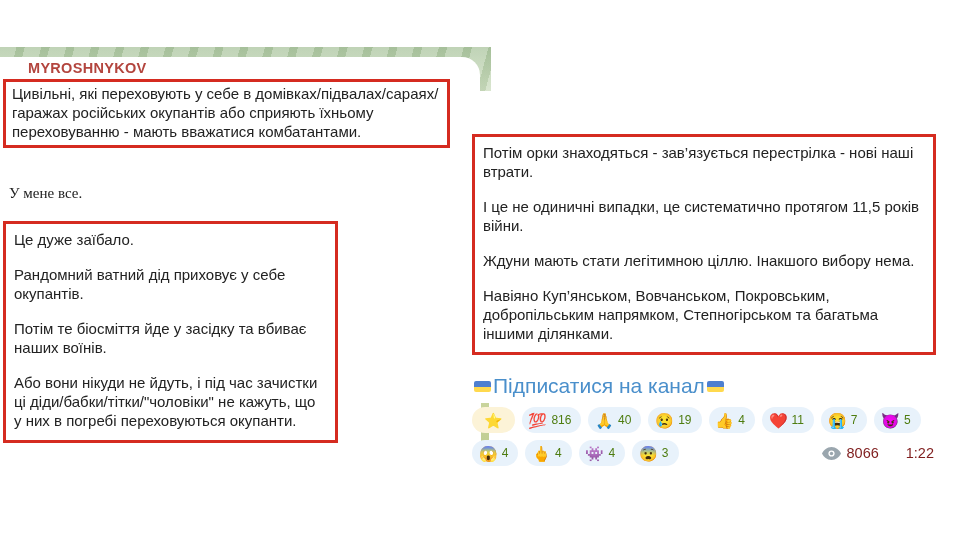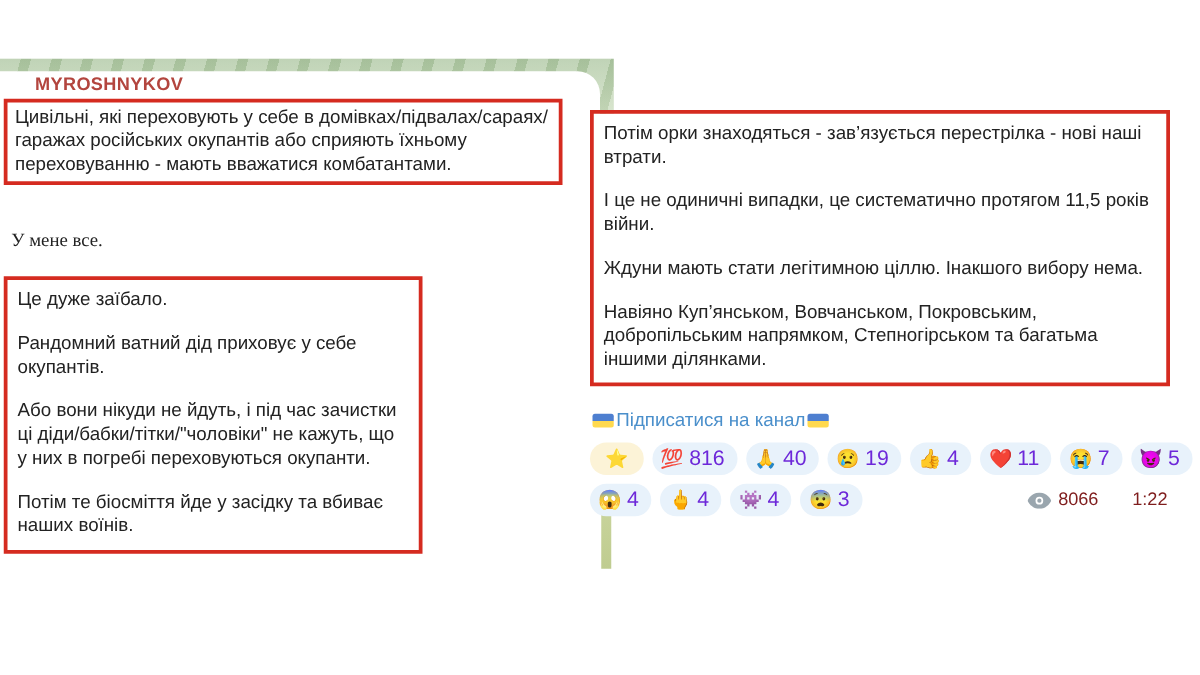--- a/index.html
+++ b/index.html
@@ -20,31 +20,31 @@
     padding-left:5px;margin-bottom:3px;cursor:pointer;margin-left:20px;}
   .msg{margin:0;font-size:15px;line-height:19px;color:#222222;}
   .redbox{border:3px solid #d52b20;box-sizing:border-box;}
   .box1{padding:2px 6px 4px;}
   .sp1{margin:15px 0 0 6px;}
   .sp2{margin:36px 0 0 6px;font-family:Liberation Serif, serif;}
   .box2{margin-top:18px;width:335px;padding:6px 8px 10px;}
   .gap{margin-top:16px;}
 
   .col-right{position:absolute;left:472px;top:88px;width:464px;z-index:2;}
-  .box3{width:464px;padding:6px 8px 9px;}
+  .box3{width:464px;padding:6px 8px 9px;margin-top:46px;}
   .subscribe{margin-top:19px;display:flex;align-items:center;gap:2px;width:max-content;
-    color:#4a8fcb;font-size:15px;cursor:pointer;padding-left:2px;}
+    color:#4a8fcb;font-size:21px;cursor:pointer;padding-left:2px;}
   .flag{display:inline-block;width:17px;height:11px;border-radius:2px;
     background:linear-gradient(180deg,#4e7fd0 0 50%,#ffd94e 50% 100%);}
   .rx-row{display:flex;gap:7px;margin-top:9px;align-items:center;flex-wrap:nowrap;}
   .row2wrap{display:flex;align-items:center;margin-top:7px;width:100%;}
   .pill{display:flex;align-items:center;gap:4px;background:#e8f2fb;border-radius:13px;
     height:26px;padding:0 10px 0 7px;cursor:pointer;flex:0 0 auto;}
   .pill .em{font-size:15px;line-height:1;}
-  .pill .ct{color:#6d28d9;font-size:17px;}
+  .pill .ct{color:#4d7c0f;font-size:12px;}
   .pill.star{background:#fcf3d7;padding:0 12px;}
   .views{margin-left:auto;display:flex;align-items:center;gap:6px;
     color:#7f1d1d;font-size:14.5px;padding-right:2px;}
   .views .time{margin-left:21px;}
 </style>
 </head>
 <body>
 
 <div class="stage">
   <div class="green-bar"></div>
@@ -53,22 +53,22 @@
 
   <div class="col-left">
     <div class="channel-name">MYROSHNYKOV</div>
     <div class="redbox box1">
       <p class="msg">Цивільні, які переховують у себе в домівках/підвалах/сараях/гаражах російських окупантів або сприяють їхньому переховуванню - мають вважатися комбатантами.</p>
     </div>
     <p class="msg sp2">У мене все.</p>
     <div class="redbox box2">
       <p class="msg">Це дуже заїбало.</p>
       <p class="msg gap">Рандомний ватний дід приховує у себе окупантів.</p>
+      <p class="msg gap">Потім те біосміття йде у засідку та вбиває наших воїнів.</p>
       <p class="msg gap">Або вони нікуди не йдуть, і під час зачистки ці діди/бабки/тітки/"чоловіки" не кажуть, що у них в погребі переховуються окупанти.</p>
-      <p class="msg gap">Потім те біосміття йде у засідку та вбиває наших воїнів.</p>
     </div>
   </div>
 
   <div class="col-right">
     <div class="redbox box3">
       <p class="msg">Потім орки знаходяться - зав’язується перестрілка - нові наші втрати.</p>
       <p class="msg gap">І це не одиничні випадки, це систематично протягом 11,5 років війни.</p>
       <p class="msg gap">Ждуни мають стати легітимною ціллю. Інакшого вибору нема.</p>
       <p class="msg gap">Навіяно Куп’янськом, Вовчанськом, Покровським, добропільським напрямком, Степногірськом та багатьма іншими ділянками.</p>
     </div>

